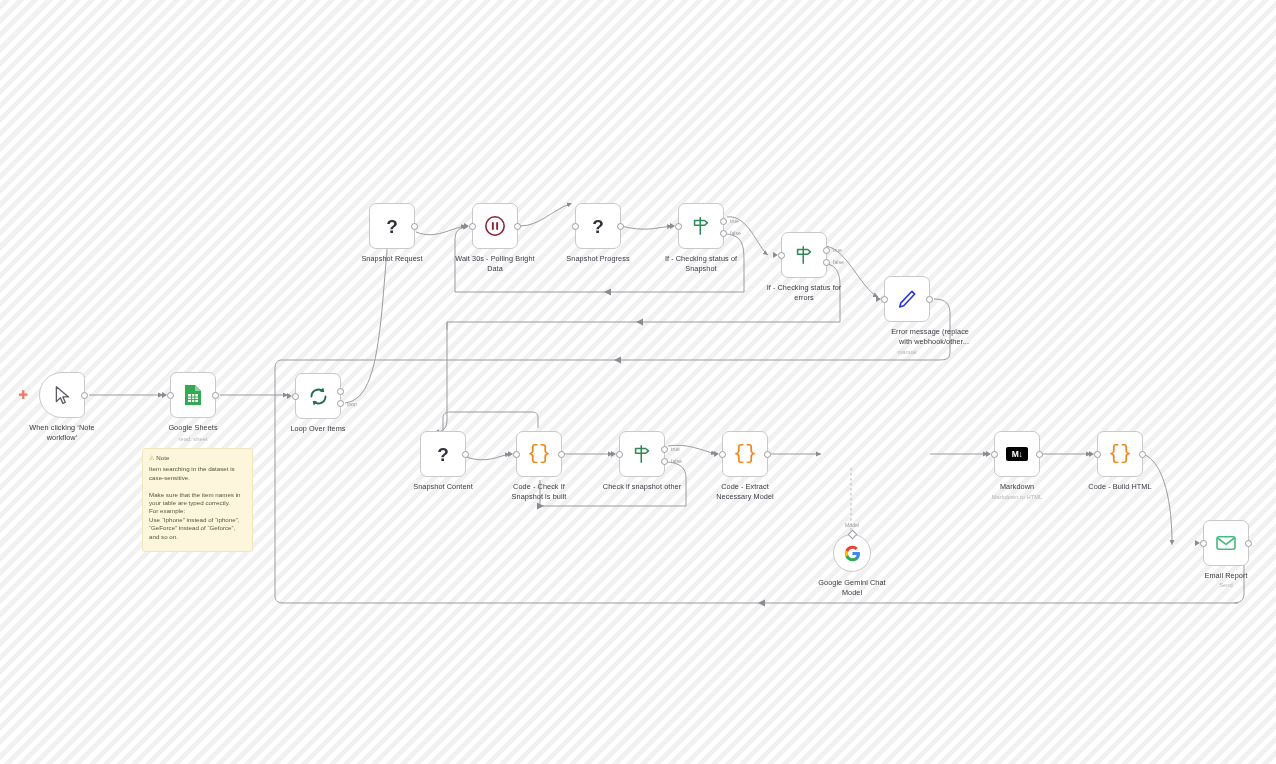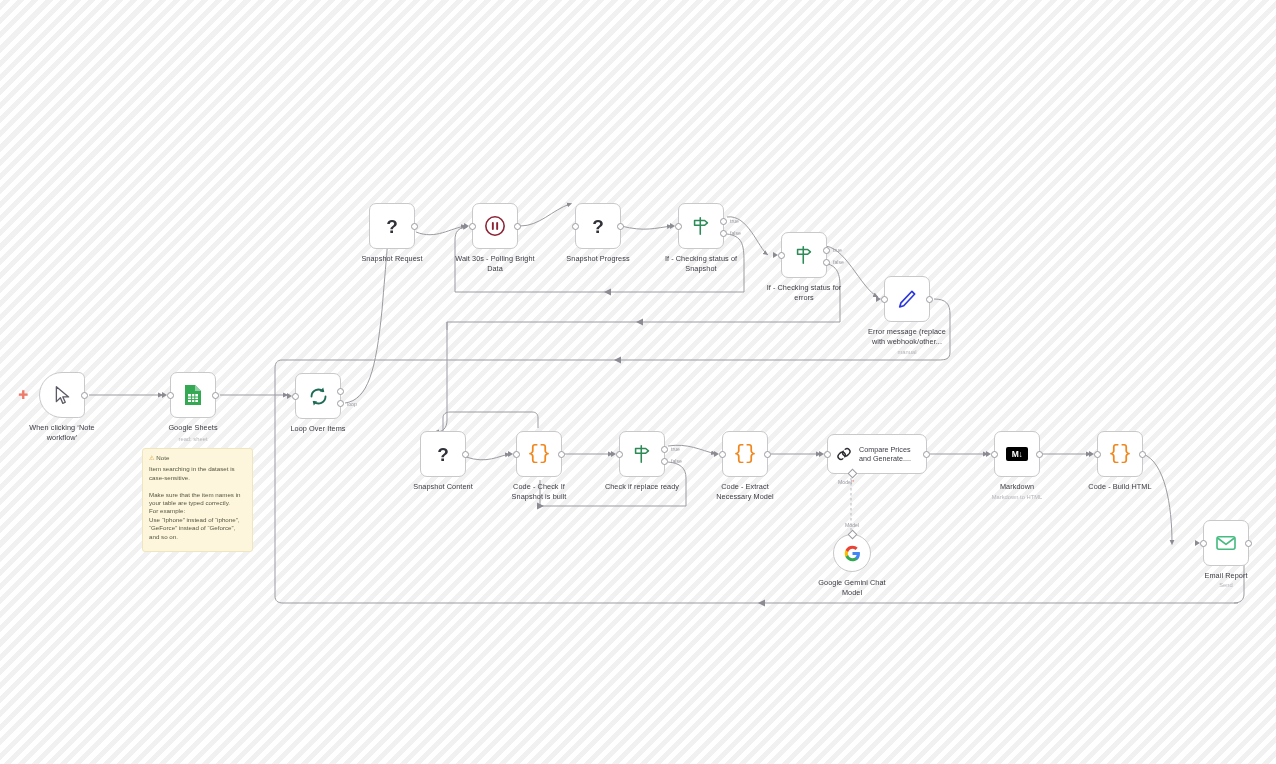--- a/index.html
+++ b/index.html
@@ -423,21 +423,21 @@
 
   <div class="node" style="left:884px; top:276px;">
     <div class="nbox">
       <svg width="22" height="22" viewBox="0 0 24 24">
         <path d="M17.4 3.6 L20.4 6.6 L8.4 19.4 L4 20.6 L5.4 16.2 Z" fill="none" stroke="#2b37e0" stroke-width="1.8" stroke-linejoin="round"></path>
       </svg>
       <span class="inarrow"></span>
       <span class="ep in"></span>
       <span class="ep out"></span>
     </div>
-    <div class="caption" style="width:124px;">Error message (replace
+    <div class="caption" style="width:124px;text-align:right;">Error message (replace
 with webhook/other...</div>
     <div class="subcaption" style="top:72px;">manual</div>
   </div>
 
   <div class="node" style="left:420px; top:431px;">
     <div class="nbox">
       <span class="qmark">?</span>
       <span class="ep out"></span>
     </div>
     <div class="caption">Snapshot Content</div>
@@ -462,51 +462,34 @@
       </svg>
       <span class="inarrow"></span>
       <span class="ep in"></span>
       <span class="ep out o1">
         <span class="portlabel p1" style="top:-1px;">true</span>
       </span>
       <span class="ep out o2">
         <span class="portlabel p1" style="top:-1px;">false</span>
       </span>
     </div>
-    <div class="caption" style="width:120px;">Check if replace ready</div>
+    <div class="caption" style="width:120px;">Check if snapshot other</div>
   </div>
 
   <div class="node" style="left:722px; top:431px;">
     <div class="nbox">
       <span class="braces">{}</span>
       <span class="inarrow"></span>
       <span class="ep in"></span>
       <span class="ep out"></span>
     </div>
     <div class="caption">Code - Extract
 Necessary Model</div>
   </div>
 
-  <div class="node" style="left:827px; top:434px;">
-    <div class="nbox wide">
-      <svg width="18" height="18" viewBox="0 0 24 24">
-        <path d="M13.6 5.6 a4 4 0 0 1 5.6 5.6 l-2.6 2.6 a4 4 0 0 1 -5.6 -5.6" fill="none" stroke="#2d2d33" stroke-width="1.9" stroke-linecap="round"></path>
-        <path d="M10.4 18.4 a4 4 0 0 1 -5.6 -5.6 l2.6 -2.6 a4 4 0 0 1 5.6 5.6" fill="none" stroke="#2d2d33" stroke-width="1.9" stroke-linecap="round"></path>
-      </svg>
-      <span class="chaintitle">Compare Prices
-and Generate....</span>
-      <span class="inarrow"></span>
-      <span class="ep in"></span>
-      <span class="ep out"></span>
-      <span class="diamond" style="left:21px; bottom:-4px;"></span>
-      <span class="aiportlabel" style="left:10px; bottom:-12px;">
-        <span>Model</span><span class="req">*</span>
-      </span>
-    </div>
-  </div>
 
   <div class="node" style="left:994px; top:431px;">
     <div class="nbox">
       <span class="mdbadge">M↓</span>
       <span class="inarrow"></span>
       <span class="ep in"></span>
       <span class="ep out"></span>
     </div>
     <div class="caption">Markdown</div>
     <div class="subcaption" style="top:62px;">Markdown to HTML</div>

